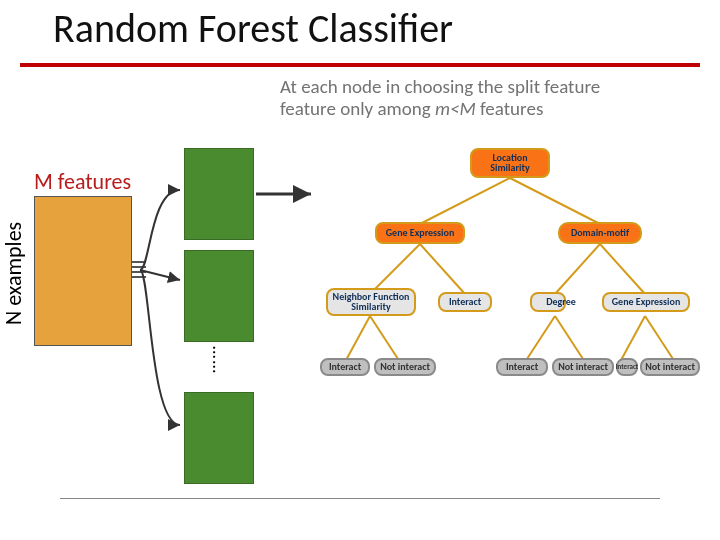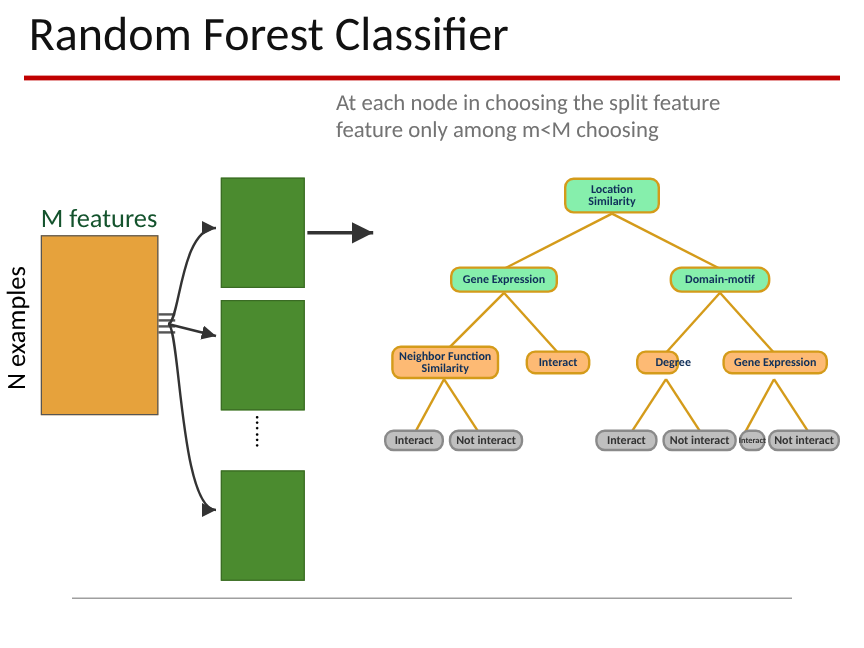--- a/index.html
+++ b/index.html
@@ -10,46 +10,46 @@
     font-family: "Calibri", "Arial", sans-serif;
     color: #000;
   }
   .slide {
     position: relative;
     width: 720px; height: 540px;
     overflow: hidden;
   }
   .title {
     position: absolute;
-    left: 24px; top: 4px;
+    left: 53px; top: 4px;
     font-size: 40px;
     font-weight: 400;
     color: #111;
   }
   .title-rule {
     position: absolute;
     left: 20px; top: 63px;
     width: 680px; height: 0;
     border-top: 4px solid #c00000;
   }
   .subtext {
     position: absolute;
     left: 280px; top: 76px;
     width: 420px;
     font-size: 19px;
     line-height: 1.15;
     color: #737373;
     text-align: left;
   }
-  .subtext .emph { }
+  .subtext .emph { font-style: italic; }
   .mfeat-label {
     position: absolute;
     left: 34px; top: 168px;
     font-size: 22px;
-    color: #14532d;
+    color: #b91c1c;
   }
   .nex-label {
     position: absolute;
     left: 0px; top: 325px;
     font-size: 22px;
     color: #000;
     transform: rotate(-90deg);
     transform-origin: left top;
   }
   
@@ -68,35 +68,35 @@
   }
   
   .tree {
     position: absolute;
     left: 320px; top: 144px;
     width: 380px; height: 260px;
   }
   .node {
     position: absolute;
     border: 2px solid #d49b1a;
-    background: #fdba74;
+    background: #e5e5e5;
     border-radius: 8px;
     font-size: 10px;
     color: #10305a;
     font-weight: 600;
     text-align: center;
     display: flex;
     align-items: center;
     justify-content: center;
     padding: 2px 3px;
     line-height: 1.05;
     white-space: nowrap;
   }
   .node.root, .node.orange {
-    background: #86efac;
+    background: #f97316;
     color: #10305a;
   }
   .node.leaf {
     background: #bfbfbf;
     border-color: #8a8a8a;
     color: #333;
   }
   .footer-rule {
     position: absolute;
     left: 60px; top: 498px;
@@ -124,21 +124,21 @@
 </head>
 <body>
 
 <div class="slide">
 
   <div class="title">Random Forest Classifier</div>
   <div class="title-rule"></div>
 
   <div class="subtext">
     <span>At each node in choosing the split feature</span><br>
-    <span>feature only among </span><span class="emph">m&lt;M</span><span> choosing</span>
+    <span>feature only among </span><span class="emph">m&lt;M</span><span> features</span>
   </div>
 
   <div class="mfeat-label">M features</div>
   <div class="nex-label">N examples</div>
 
   <div class="data-matrix"></div>
   <div class="side-lines">
     <div></div>
       <div></div>
       <div></div>

